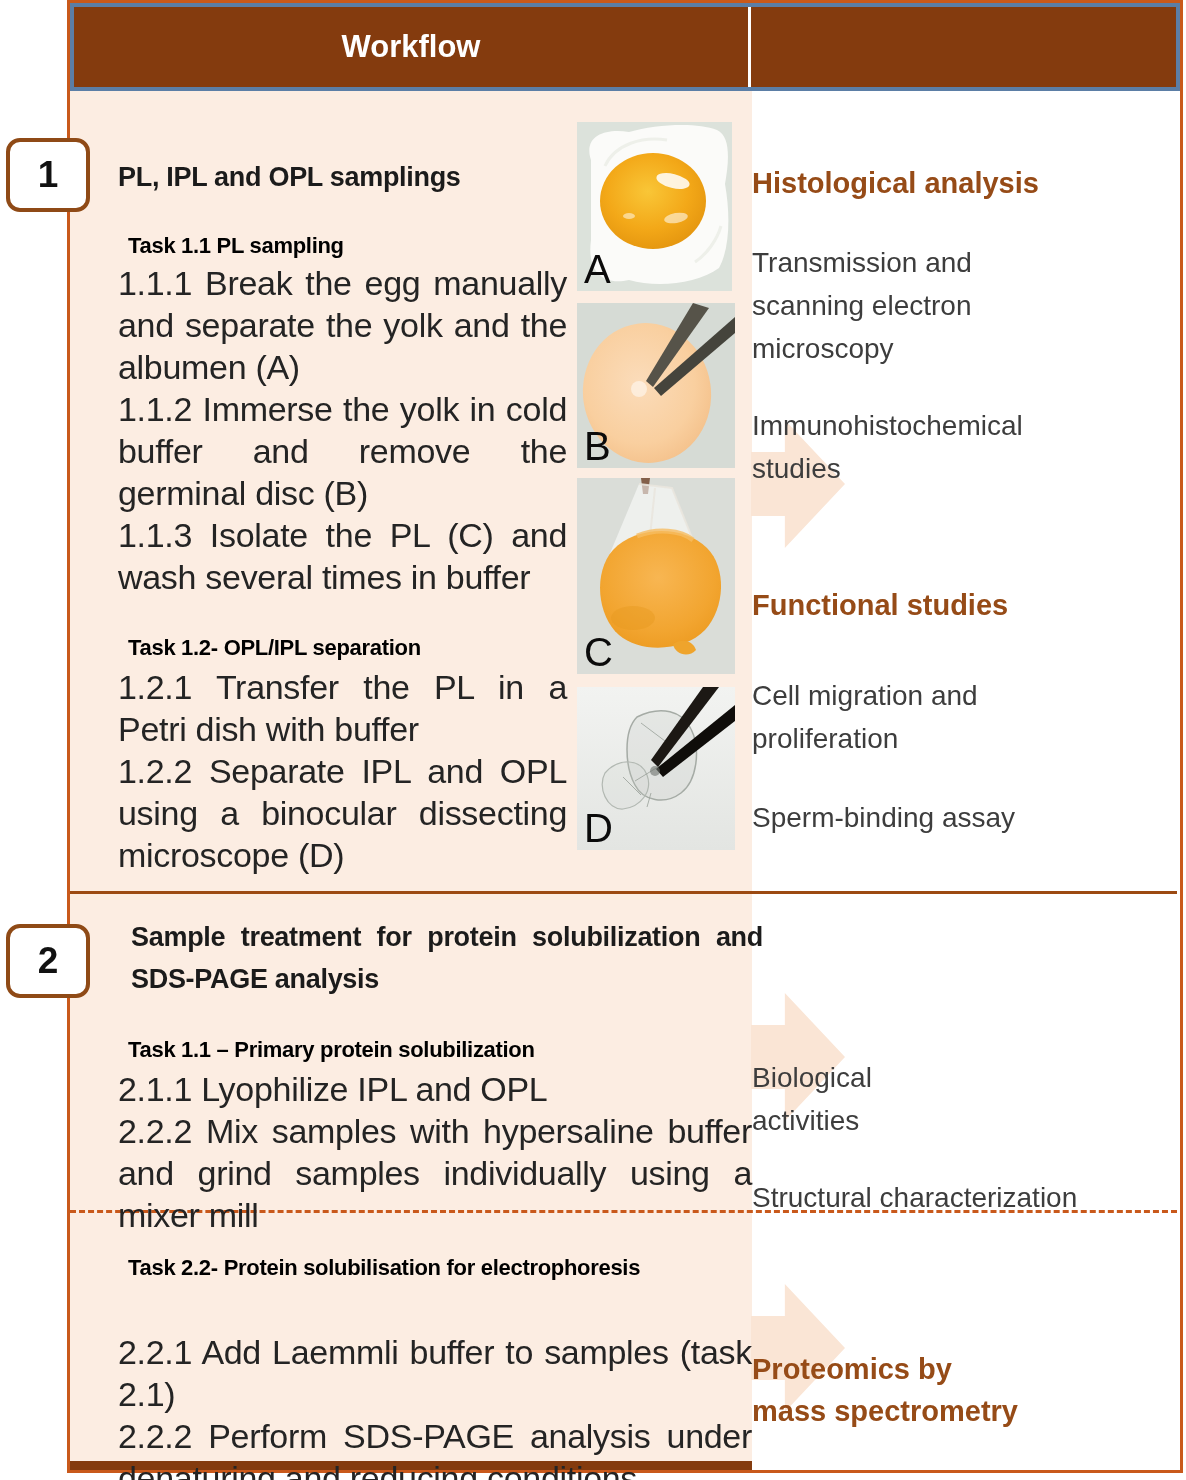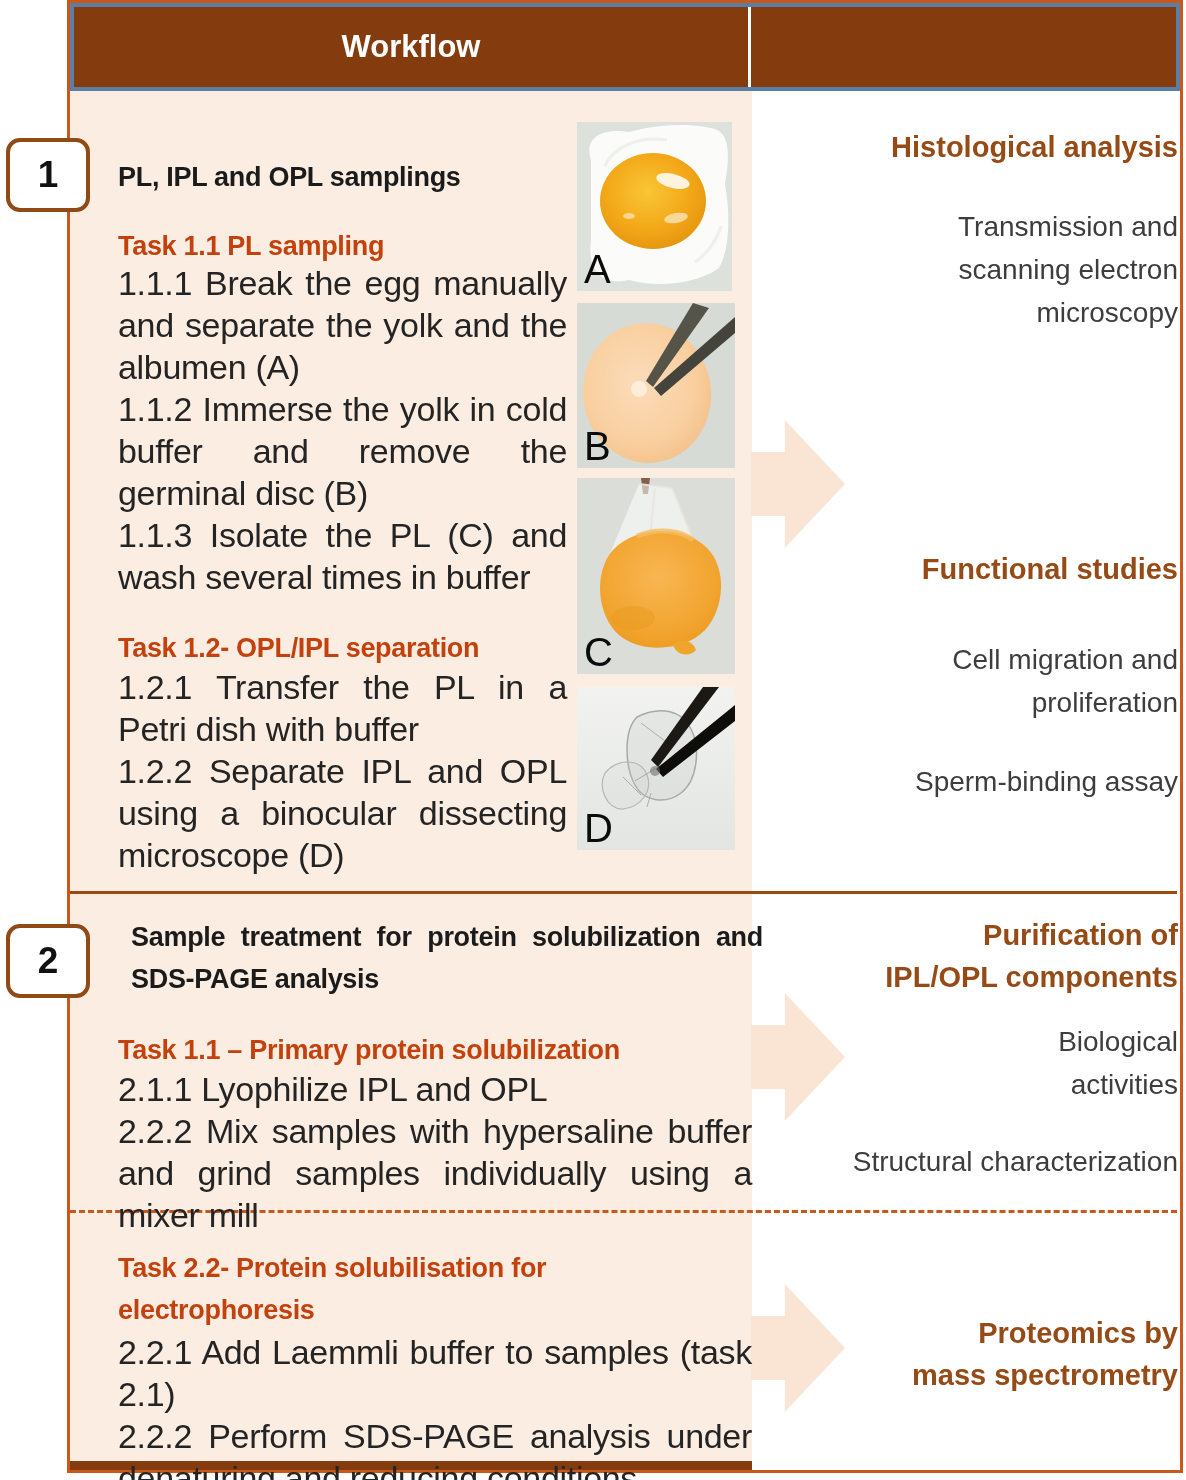--- a/index.html
+++ b/index.html
@@ -25,21 +25,21 @@
                 border-top:3px dashed #C9591B;}
   
   .num-box{position:absolute;left:6px;width:84px;height:74px;background:#fff;
            border:4px solid #8F4A16;border-radius:14px;box-sizing:border-box;
            display:flex;align-items:center;justify-content:center;
            font-weight:bold;font-size:37px;color:#111;}
   .num-1{top:138px}.num-2{top:924px}
   
   .wf-text{position:absolute;color:#242424;}
   .wf-title{font-size:27px;font-weight:bold;color:#1b1b1b;line-height:42px;}
-  .t-head{font-size:27px;font-weight:bold;color:#c2410c;line-height:34px;}
+  .t-head{font-size:22px;font-weight:bold;color:#000000;line-height:34px;margin-left:10px;}
   .steps{font-size:34px;line-height:42px;text-align:justify;}
   .steps p{margin:0;}
   .pos-title1{left:118px;top:156px;width:470px;}
   .pos-t11h{left:118px;top:229px;width:470px;}
   .pos-t11s{left:118px;top:262px;width:449px;}
   .pos-t12h{left:118px;top:631px;width:470px;}
   .pos-t12s{left:118px;top:666px;width:449px;}
   .pos-s2t{left:131px;top:916px;width:632px;font-size:27px;font-weight:bold;
            color:#1b1b1b;line-height:42px;text-align:justify;}
   .pos-t21h{left:118px;top:1033px;width:640px;}
@@ -49,21 +49,21 @@
   
   .photo{position:absolute;overflow:hidden;}
   .photo svg{position:absolute;left:0;top:0;width:100%;height:100%;}
   .photo .img-label{position:absolute;left:7px;bottom:2px;font-size:40px;
                     line-height:1;color:#0b0b0b;letter-spacing:0;}
   .img-a{left:577px;top:122px;width:155px;height:169px;}
   .img-b{left:577px;top:303px;width:158px;height:165px;}
   .img-c{left:577px;top:478px;width:158px;height:196px;}
   .img-d{left:577px;top:687px;width:158px;height:163px;}
   
-  .app{position:absolute;left:752px;width:426px;text-align:right;white-space:pre-line;}
+  .app{position:absolute;left:752px;width:426px;text-align:left;white-space:pre-line;margin-top:36px;}
   .app-heading{font-weight:bold;font-size:29px;color:#964B17;line-height:42px;letter-spacing:0;}
   .app-item{font-size:28px;color:#3d3d3d;line-height:43px;letter-spacing:0;}
   .a-hist{top:126px}.a-tem{top:205px}.a-ihc{top:368px}.a-func{top:548px}
   .a-cell{top:638px}.a-sperm{top:760px}.a-purif{top:914px}.a-bio{top:1020px}
   .a-struct{top:1140px}.a-prot{top:1312px}
   
   .arrow{position:absolute;left:751px;width:94px;height:128px;background:#FAE5D5;
          clip-path:polygon(0 25%,36% 25%,36% 0,100% 50%,36% 100%,36% 75%,0 75%);}
   .arr1{top:420px}.arr2{top:993px}.arr3{top:1284px}
 </style>
@@ -185,38 +185,38 @@
   </div>
 
   <div class="arrow arr1"></div>
   <div class="arrow arr2"></div>
   <div class="arrow arr3"></div>
 
   <div class="app app-heading a-hist">Histological analysis</div>
   <div class="app app-item a-tem">Transmission and
 scanning electron
 microscopy</div>
+  <div class="app app-item a-ihc">Immunohistochemical
+studies</div>
   <div class="app app-heading a-func">Functional studies</div>
   <div class="app app-item a-cell">Cell migration and
 proliferation</div>
   <div class="app app-item a-sperm">Sperm-binding assay</div>
 
   <div class="wf-text pos-s2t">Sample treatment for protein solubilization and SDS-PAGE analysis</div>
   <div class="wf-text t-head pos-t21h">Task 1.1 – Primary protein solubilization</div>
   <div class="wf-text steps pos-t21s">
     <p>2.1.1 Lyophilize IPL and OPL</p>
     <p>2.2.2 Mix samples with hypersaline buffer and grind samples individually using a mixer mill</p>
   </div>
   <div class="wf-text t-head pos-t22h">Task 2.2- Protein solubilisation for electrophoresis</div>
   <div class="wf-text steps pos-t22s">
     <p>2.2.1 Add Laemmli buffer to samples (task 2.1)</p>
     <p>2.2.2 Perform SDS-PAGE analysis under denaturing and reducing conditions</p>
   </div>
 
-  <div class="app app-heading a-purif">Purification of
-IPL/OPL components</div>
   <div class="app app-item a-bio">Biological
 activities</div>
   <div class="app app-item a-struct">Structural characterization</div>
   <div class="app app-heading a-prot">Proteomics by
 mass spectrometry</div>
 
 </div>
 
 </body></html>

